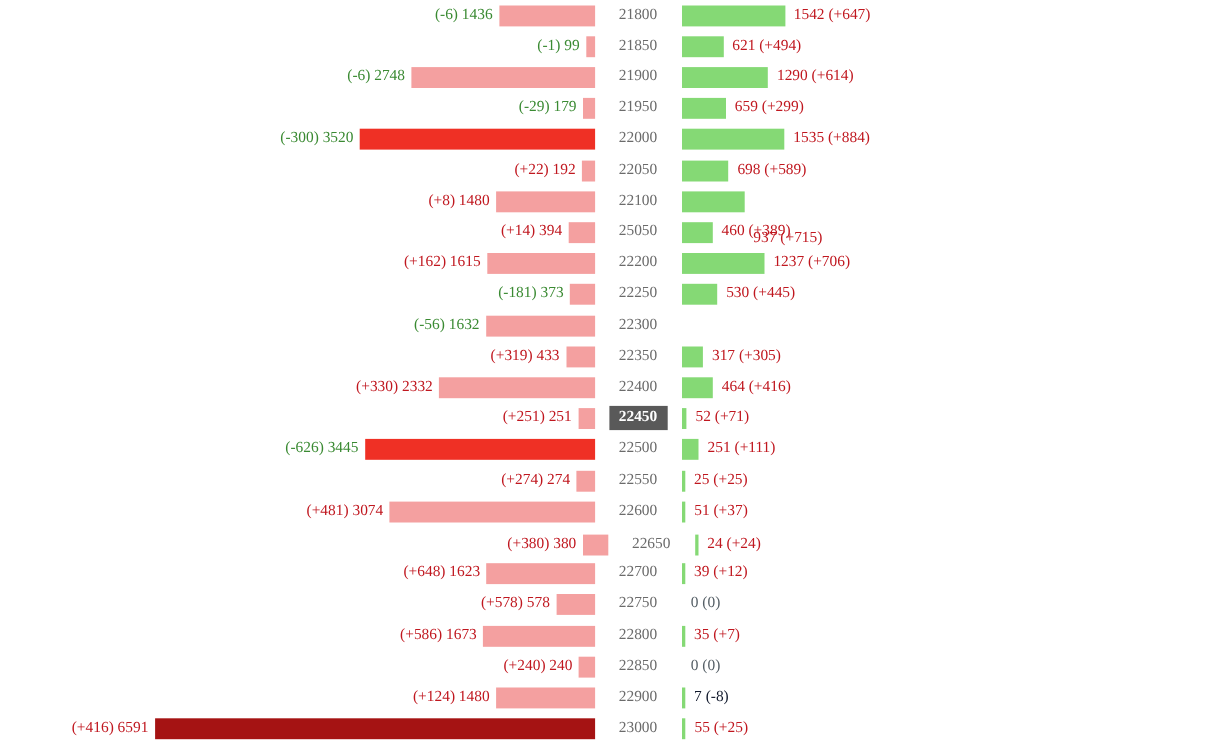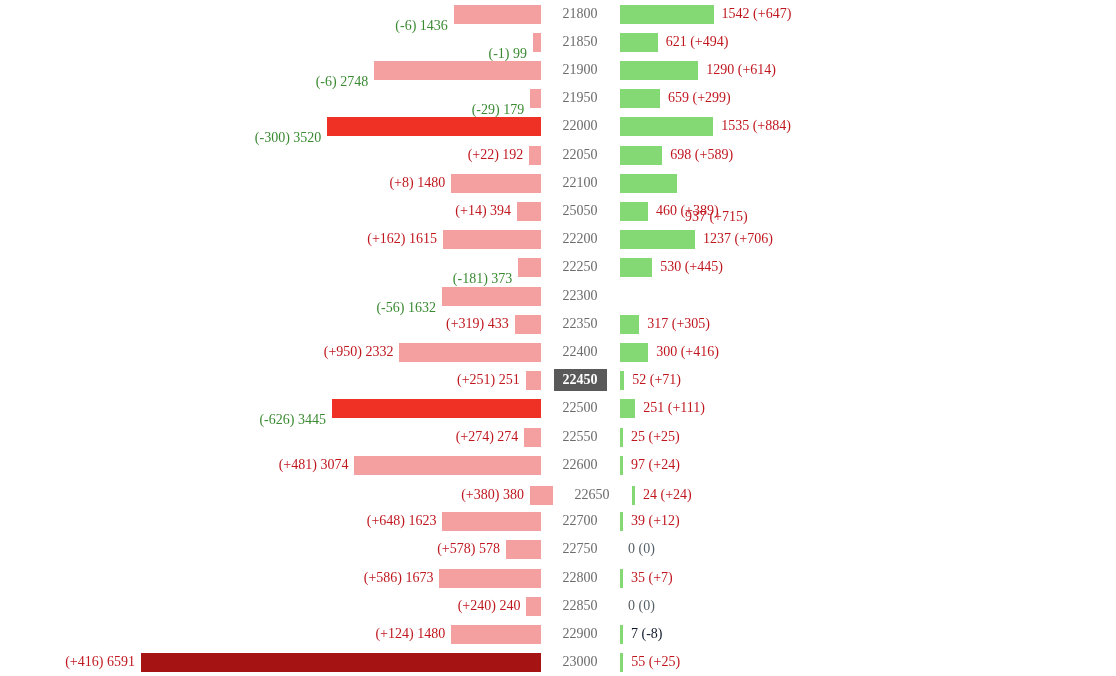--- a/index.html
+++ b/index.html
@@ -39,21 +39,21 @@
   .left-label{
     position:absolute;
     top:0;
     height:28px;
     line-height:28px;
     font-size:14px;
     white-space:nowrap;
     text-align:right;
     color:#c0171f;
   }
-  .left-label.neg{ color:#3a8a32;margin-top:12px; }
+  .left-label.neg{ color:#3a8a32; }
 
   
   .strike{
     position:absolute;
     top:0;
     left:541px;
     width:78px;
     height:28px;
     line-height:28px;
     text-align:center;
@@ -226,26 +226,26 @@
       </div>
       <div class="strike"><span class="chip">22350</span></div>
       <div class="right-zone">
         <div class="right-bar" style="width: 19.2419px; background: rgb(133, 217, 117);"></div>
         <div class="right-label" style="left: 27.2419px;">317 (+305)</div>
       </div>
     </div>
     <div class="row" style="top: 337.9px;">
       <div class="left-zone">
         <div class="left-bar" style="width: 141.552px; background: rgb(244, 160, 160);"></div>
-        <div class="left-label" style="right: 147.552px;">(+950) 2332</div>
+        <div class="left-label" style="right: 147.552px;">(+330) 2332</div>
       </div>
       <div class="strike"><span class="chip">22400</span></div>
       <div class="right-zone">
         <div class="right-bar" style="width: 28.1648px; background: rgb(133, 217, 117);"></div>
-        <div class="right-label" style="left: 36.1648px;">300 (+416)</div>
+        <div class="right-label" style="left: 36.1648px;">464 (+416)</div>
       </div>
     </div>
     <div class="row" style="top: 366.1px;">
       <div class="left-zone">
         <div class="left-bar" style="width: 15.2357px; background: rgb(244, 160, 160);"></div>
         <div class="left-label" style="right: 21.2357px;">(+251) 251</div>
       </div>
       <div class="strike atm"><span class="chip">22450</span></div>
       <div class="right-zone">
         <div class="right-bar" style="width: 4.3097px; background: rgb(133, 217, 117);"></div>
@@ -275,21 +275,21 @@
       </div>
     </div>
     <div class="row" style="top: 450.7px;">
       <div class="left-zone">
         <div class="left-bar" style="width: 186.592px; background: rgb(244, 160, 160);"></div>
         <div class="left-label" style="right: 192.592px;">(+481) 3074</div>
       </div>
       <div class="strike"><span class="chip">22600</span></div>
       <div class="right-zone">
         <div class="right-bar" style="width: 3.0957px; background: rgb(133, 217, 117);"></div>
-        <div class="right-label" style="left: 11.0957px;">97 (+24)</div>
+        <div class="right-label" style="left: 11.0957px;">51 (+37)</div>
       </div>
     </div>
     <div class="row" style="top: 481px; margin-left: 12px;">
       <div class="left-zone">
         <div class="left-bar" style="width: 23.066px; background: rgb(244, 160, 160);"></div>
         <div class="left-label" style="right: 29.066px;">(+380) 380</div>
       </div>
       <div class="strike"><span class="chip">22650</span></div>
       <div class="right-zone">
         <div class="right-bar" style="width: 3px; background: rgb(133, 217, 117);"></div>

